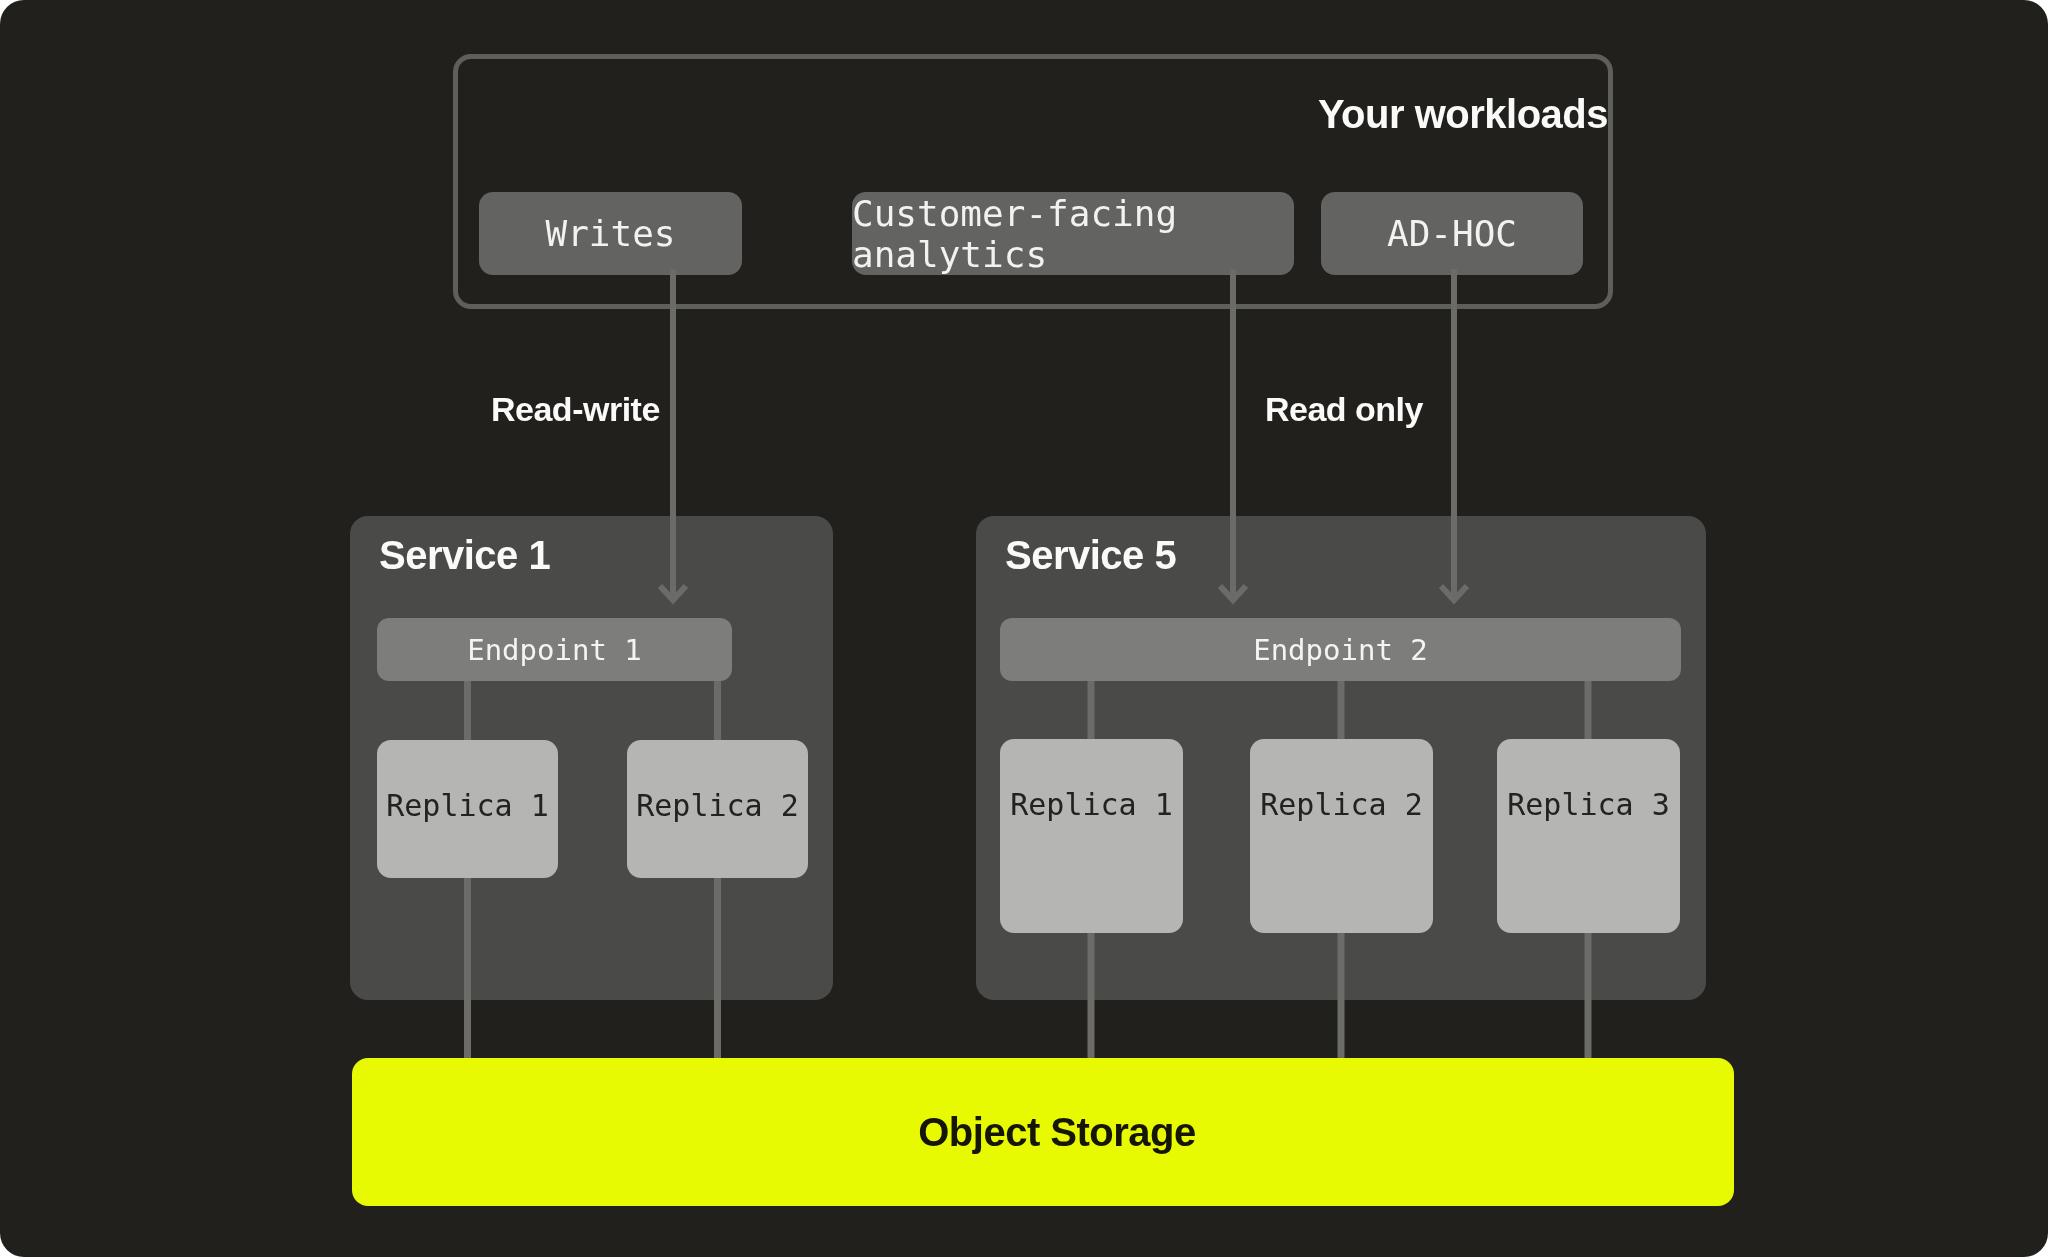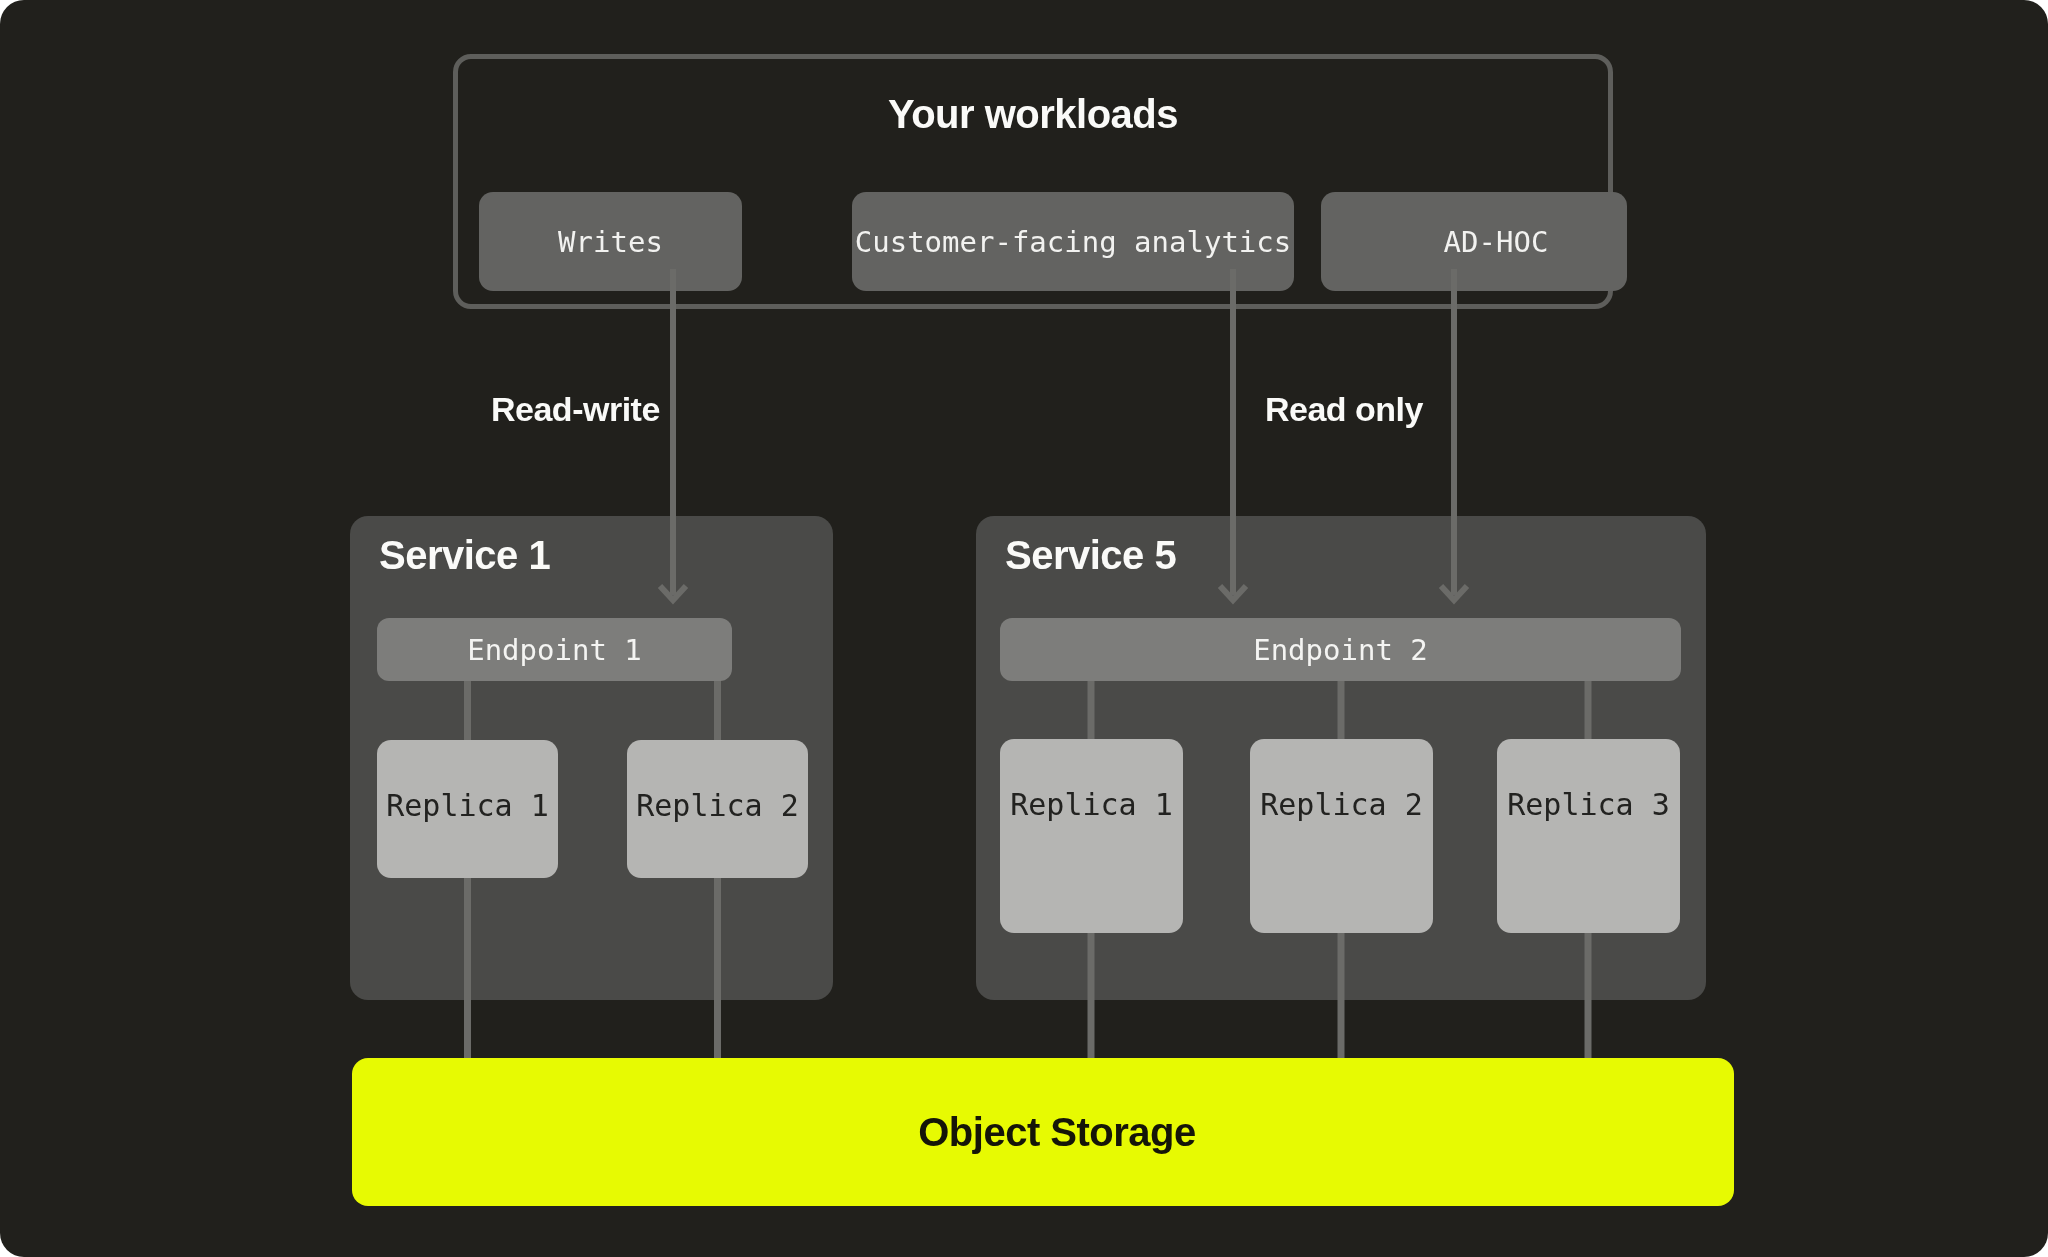--- a/index.html
+++ b/index.html
@@ -14,34 +14,34 @@
   .abs{position:absolute;}
 
   
   .workloads{
     left:453px;top:54px;width:1160px;height:255px;
     border:5px solid #5E5E5B;border-radius:18px;
     box-sizing:border-box;
   }
   .wl-title{
     position:absolute;left:0;top:33px;width:100%;
-    text-align:center;
+    text-align:right;
     color:#FAFAF8;font-size:40px;font-weight:bold;letter-spacing:-0.5px;
   }
   .chip{
-    position:absolute;top:133px;height:99px;
+    position:absolute;top:133px;height:83px;
     background:#636361;border-radius:14px;
     display:flex;align-items:center;justify-content:center;
     color:#F2F2F0;
     font-family:"DejaVu Sans Mono", monospace;
-    font-size:29px;
+    font-size:36px;
   }
   .chip-writes{left:21px;width:263px;}
   .chip-analytics{left:394px;width:442px;}
-  .chip-adhoc{left:863px;width:262px;padding-left:44px;}
+  .chip-adhoc{left:863px;width:262px;}
 
   
   .edge-label{
     color:#FAFAF8;font-size:34px;font-weight:bold;letter-spacing:-0.5px;
     white-space:nowrap;
   }
   .label-rw{left:491px;top:390px;}
   .label-ro{left:1265px;top:390px;}
 
   

